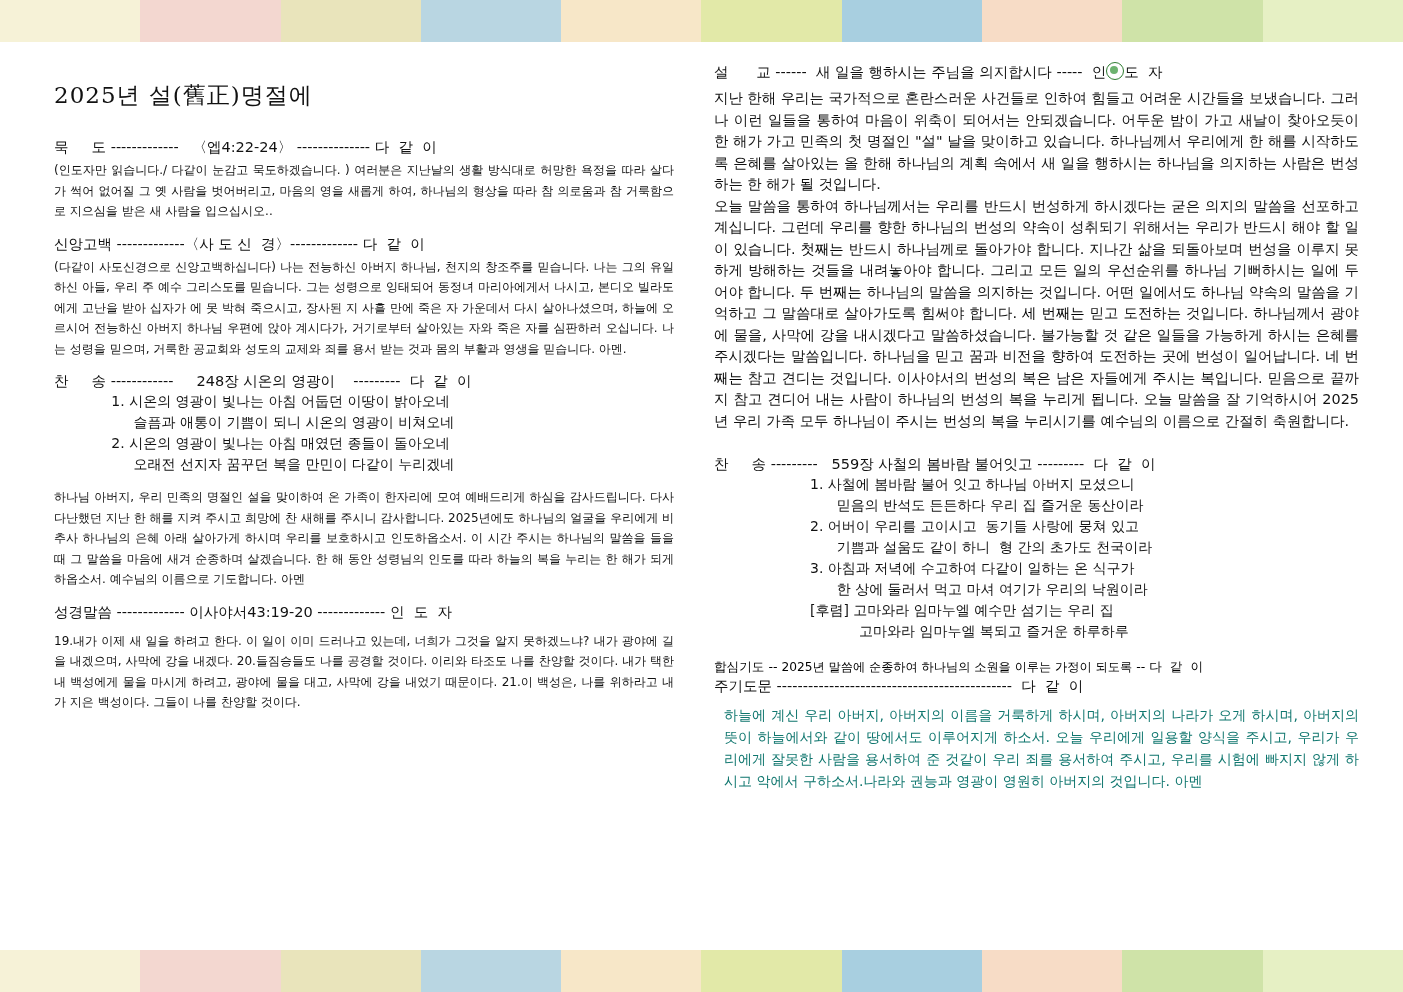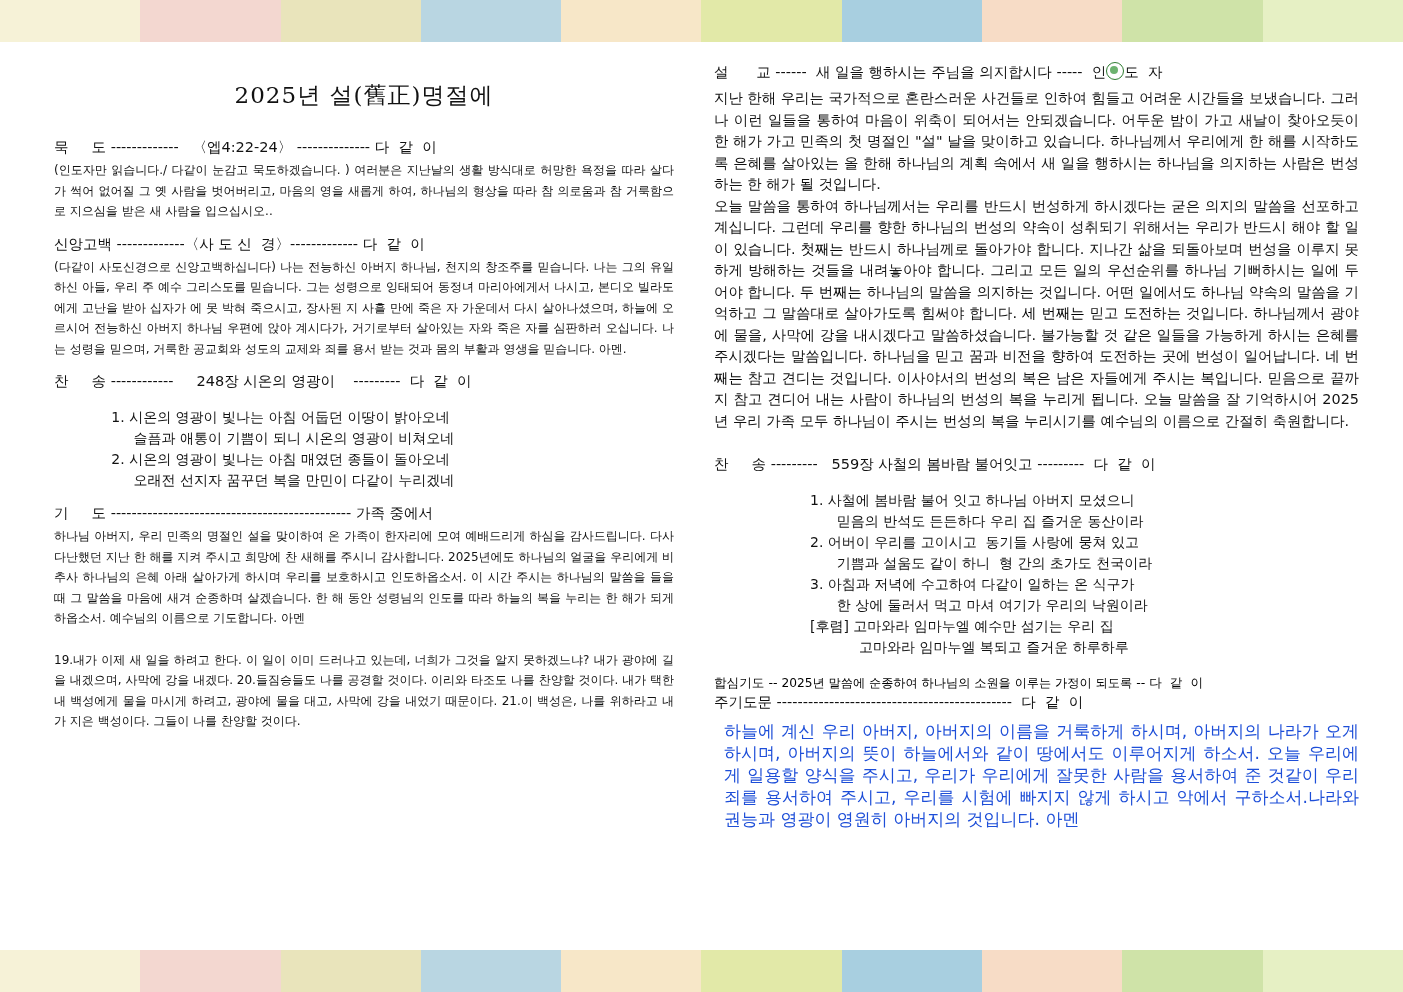--- a/index.html
+++ b/index.html
@@ -38,21 +38,21 @@
     box-sizing: border-box;
   }
   .col {
     box-sizing: border-box;
     position: relative;
   }
   .col-left { width: 700px; padding: 14px 26px 0 54px; }
   .col-right { width: 703px; padding: 14px 44px 0 14px; }
 
   .title {
-    text-align: center;
+    text-align: left;
     font-size: 23px;
     line-height: 31px;
     letter-spacing: 1px;
     color: #111;
     margin-top: 22px;
     font-family: "DejaVu Serif", "Liberation Serif", serif;
   }
   .title .l2 { display: block; }
 
   .section { margin-top: 12px; }
@@ -68,39 +68,39 @@
     line-height: 20.5px;
     color: #111;
     text-align: justify;
     margin-top: 3px;
     word-break: break-all;
   }
   .hymn {
     font-size: 14px;
     line-height: 21px;
     color: #111;
-    margin-top: 16px;
+    margin-top: 0;
     white-space: pre-wrap;
     padding-left: 44px;
   }
   .hymn-r { padding-left: 96px; }
 
   
   .r-body {
     font-size: 14.4px;
     line-height: 21.5px;
     color: #111;
     text-align: justify;
     word-break: break-all;
   }
   .kw { color: #000000; }
   .lords {
-    font-size: 17px;
+    font-size: 14px;
     line-height: 22px;
-    color: #1d4ed8;
+    color: #0f766e;
     text-align: justify;
     margin-top: 8px;
     padding-left: 10px;
     word-break: break-all;
   }
   .hap {
     font-size: 12.6px;
     line-height: 18px;
     white-space: pre;
     margin-top: 16px;
@@ -167,25 +167,25 @@
 
       <div class="section">
         <p class="sec-head">찬     송 ------------     248장 시온의 영광이    ---------  다  같  이</p>
         <p class="hymn">   1. 시온의 영광이 빛나는 아침 어둡던 이땅이 밝아오네
         슬픔과 애통이 기쁨이 되니 시온의 영광이 비쳐오네
    2. 시온의 영광이 빛나는 아침 매였던 종들이 돌아오네
         오래전 선지자 꿈꾸던 복을 만민이 다같이 누리겠네</p>
       </div>
 
       <div class="section">
-        <p class="sec-head">기     도 ---------------------------------------------- 가족 중에서</p>
         <p class="body-txt">하나님 아버지, 우리 민족의 명절인 설을 맞이하여  온 가족이 한자리에 모여 예배드리게 하심을 감사드립니다.  다사다난했던 지난 한 해를 지켜 주시고 희망에 찬 새해를 주시니 감사합니다. 2025년에도 하나님의 얼굴을 우리에게 비추사 하나님의 은혜 아래 살아가게 하시며 우리를 보호하시고 인도하옵소서.  이 시간 주시는 하나님의 말씀을 들을 때 그 말씀을 마음에 새겨 순종하며 살겠습니다. 한 해 동안 성령님의 인도를 따라 하늘의 복을 누리는 한 해가 되게 하옵소서. 예수님의 이름으로 기도합니다.  아멘</p>
       </div>
 
       <div class="section">
+        <p class="sec-head">성경말씀 ------------- 이사야서43:19-20 ------------- 인  도  자</p>
         <div class="gap6"></div>
         <p class="body-txt">19.내가 이제 새  일을 하려고 한다. 이  일이 이미 드러나고 있는데, 너희가 그것을 알지 못하겠느냐? 내가 광야에 길을 내겠으며, 사막에 강을 내겠다.  20.들짐승들도 나를 공경할 것이다.  이리와 타조도 나를 찬양할 것이다.  내가 택한 내 백성에게 물을 마시게 하려고,  광야에 물을 대고,  사막에 강을 내었기 때문이다.  21.이 백성은,  나를 위하라고 내가 지은 백성이다.  그들이 나를 찬양할 것이다.</p>
       </div>
 
     </div>
 
     <div class="col col-right">
 
       <div class="section" style="margin-top:4px;">
         <p class="sec-head"><span>설      교 ------  새 일을 행하시는 주님을 의지합시다 -----  인</span><span class="circle-ico"></span><span>도  자</span></p>

